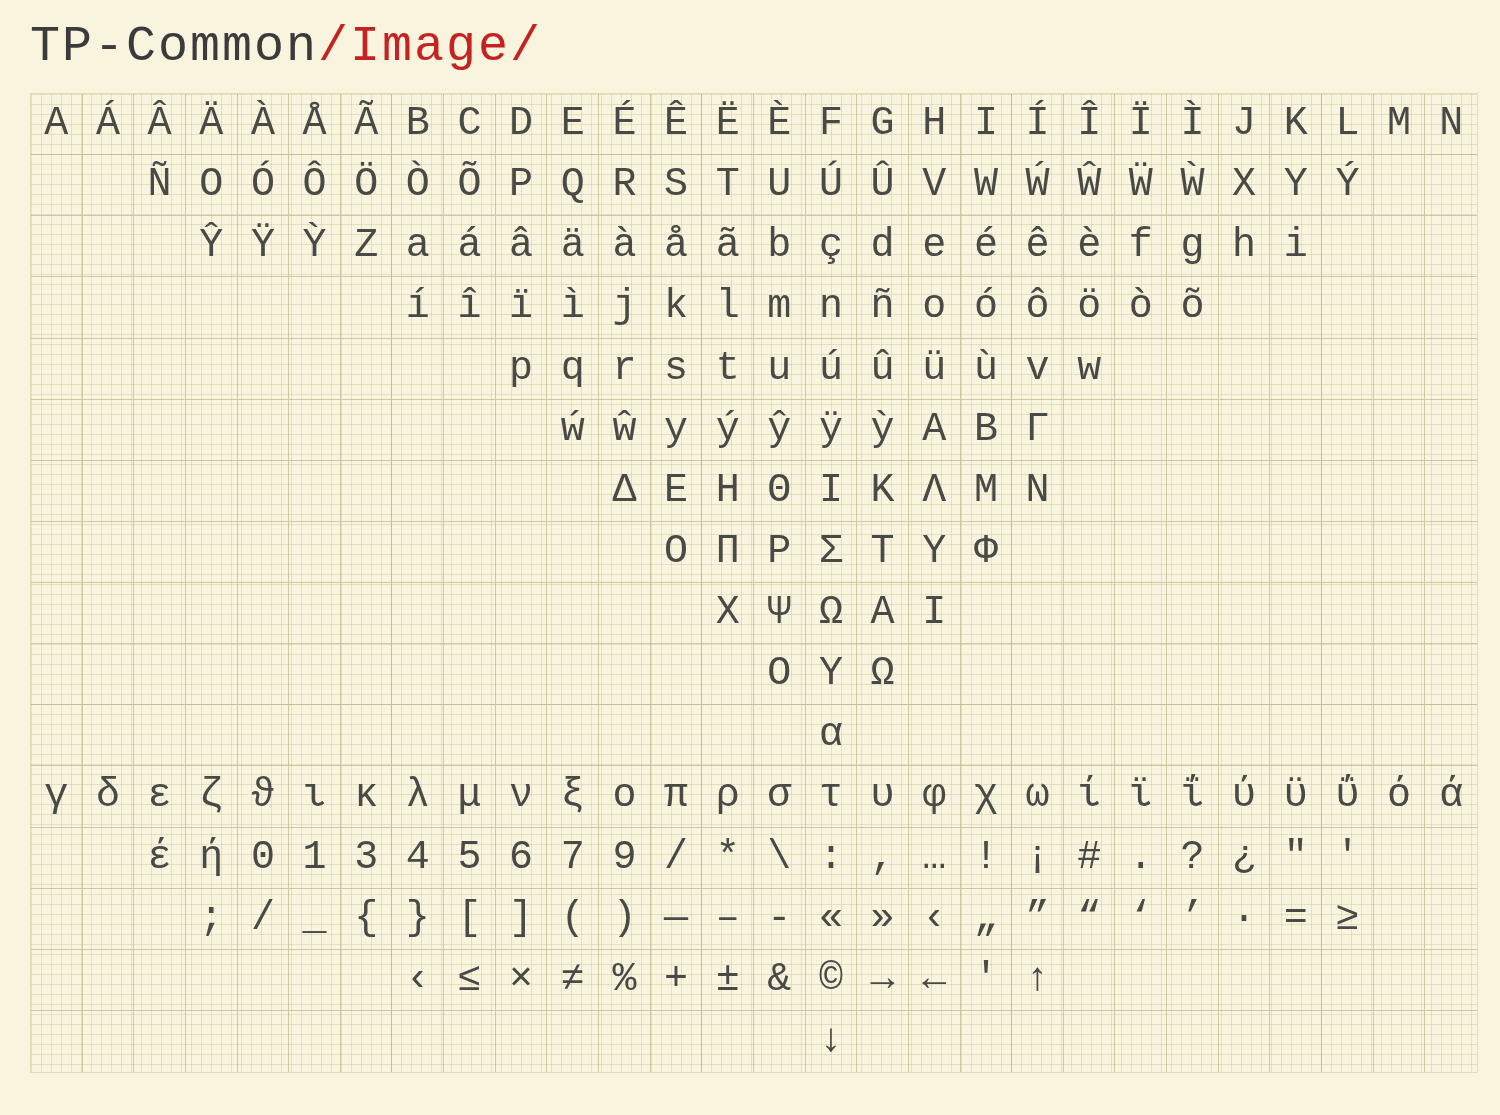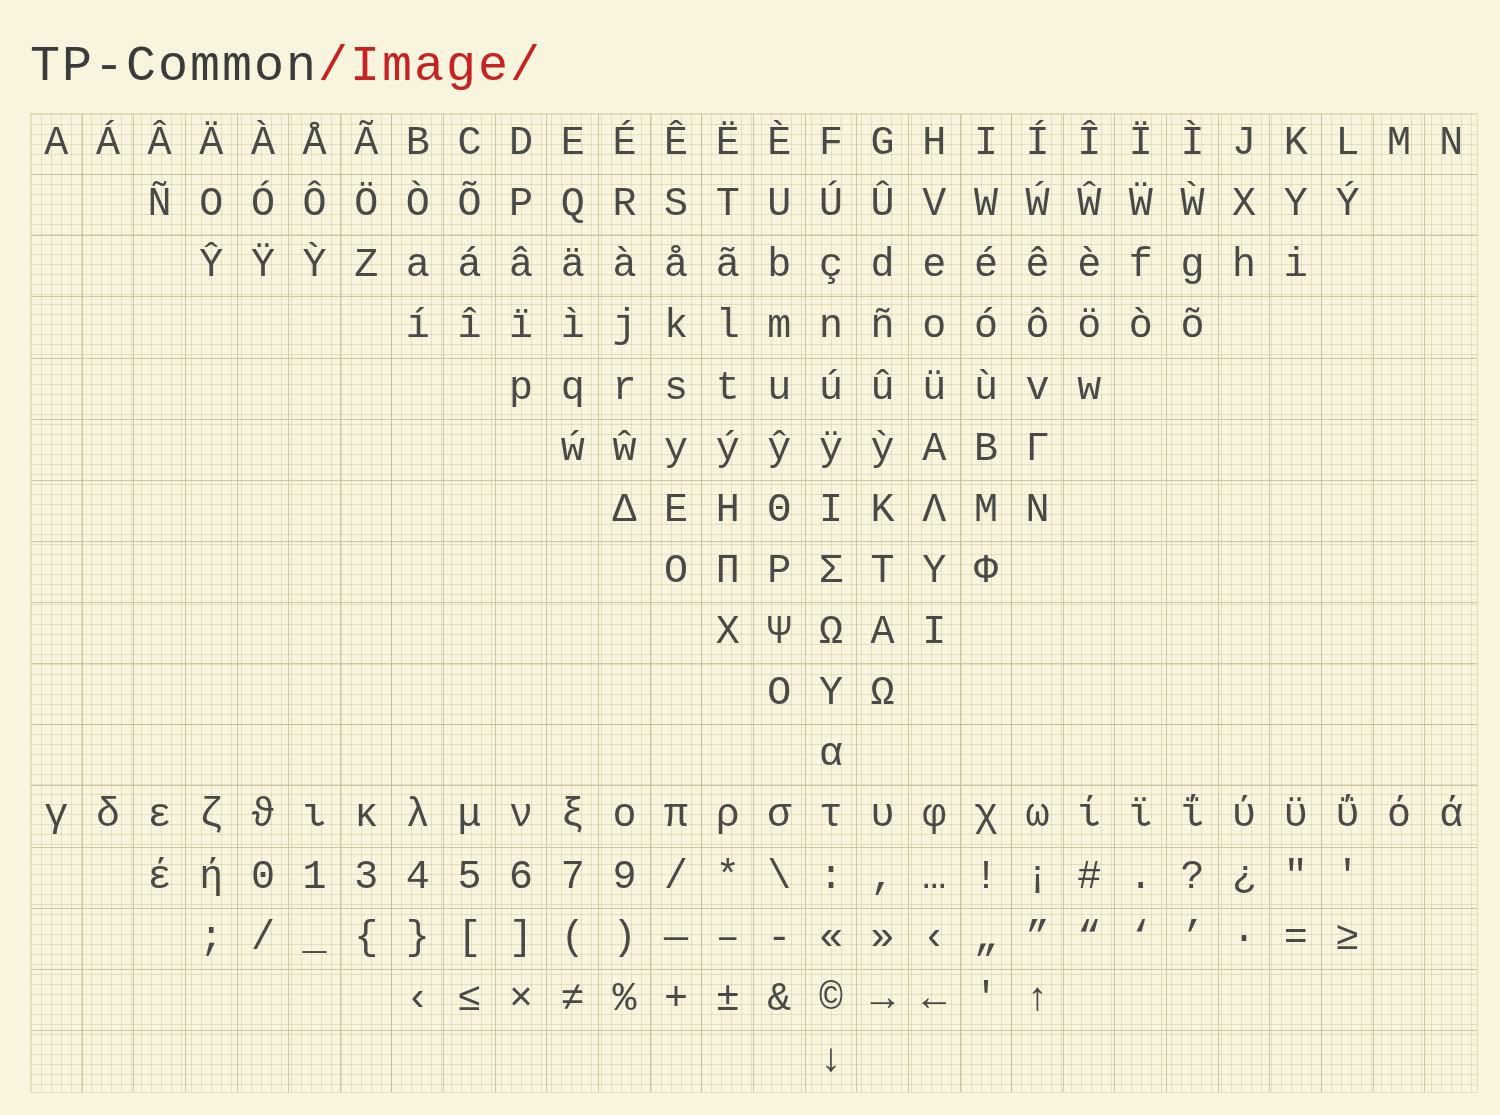--- a/index.html
+++ b/index.html
@@ -8,21 +8,21 @@
     width: 1500px;
     height: 1115px;
     background: #f8f4de;
     font-family: "Courier New", Courier, monospace;
     overflow: hidden;
   }
   .page {
     position: relative;
     width: 1444px;
     height: 1115px;
-    padding: 32px 28px 24px 28px;
+    padding: 12px 28px 24px 28px;
     box-sizing: border-box;
   }
   .breadcrumb {
     font-size: 50px;
     letter-spacing: 2px;
     color: #3b3b3b;
     margin: 6px 0 18px 2px;
     font-weight: 300;
   }
   .breadcrumb .sep  { color: #c62222; }

